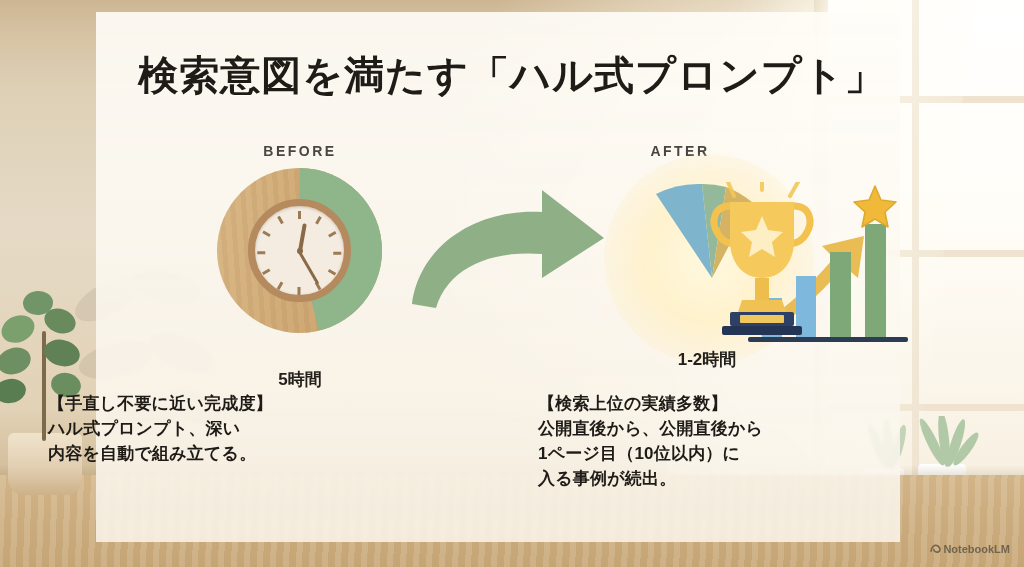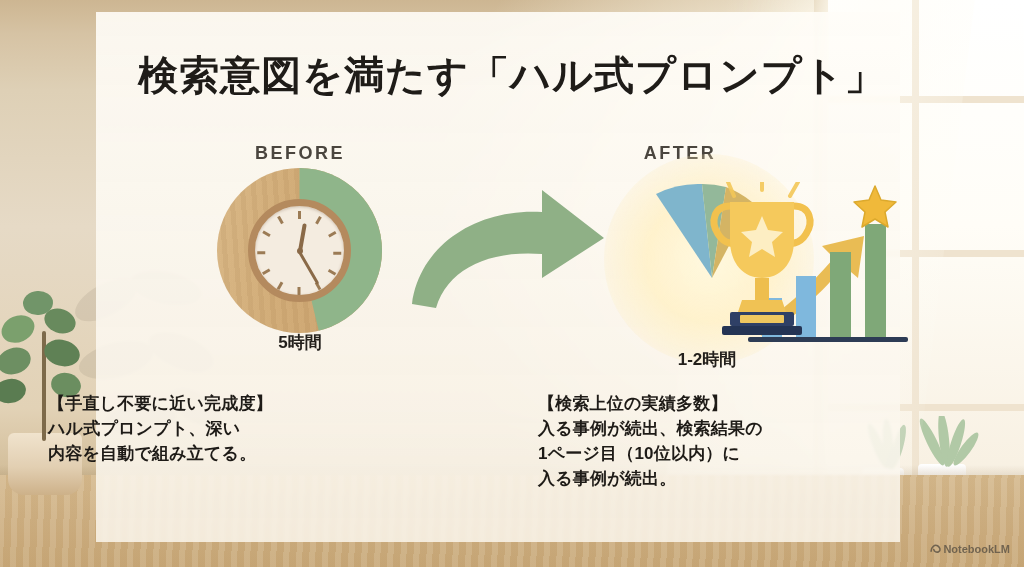--- a/index.html
+++ b/index.html
@@ -91,21 +91,21 @@
     text-align:center;
     font-size:40px; font-weight:bold; letter-spacing:1px;
     color:#1f1c18;
     text-shadow:0 1px 1px rgba(255,255,255,.6);
     white-space:nowrap;
   }
 
   
   .ba-label {
     position:absolute; text-align:center; width:160px;
-    font-size:18px; font-weight:600; letter-spacing:2.5px; color:#4a453e;
+    font-size:14px; font-weight:600; letter-spacing:2.5px; color:#4a453e;
   }
   .ba-value {
     position:absolute; text-align:center; width:160px;
     font-size:17px; font-weight:bold; color:#23201c;
   }
 
   
   .clock-wrap { position:absolute; left:217px; top:168px; width:165px; height:165px; }
   .wood-disc {
     position:absolute; inset:0; border-radius:50%;
@@ -252,21 +252,21 @@
       <div class="tick" style="transform:rotate(240deg)"></div>
       <div class="tick" style="transform:rotate(270deg)"></div>
       <div class="tick" style="transform:rotate(300deg)"></div>
       <div class="tick" style="transform:rotate(330deg)"></div>
       <div class="hand-h"></div>
       <div class="hand-m"></div>
       <div class="pin"></div>
     </div>
   </div>
 
-  <div class="ba-value" style="left:220px; top:331px;">5時間</div>
+  <div class="ba-value" style="left:220px; top:368px;">5時間</div>
 
   <svg class="arrow" viewBox="0 0 200 130">
     <path d="M4 118 C 12 58, 70 22, 134 26 L 134 4 L 196 52 L 134 92 L 134 68
              C 82 64, 40 82, 28 122 Z" fill="#8fb086"></path>
   </svg>
 
   <div class="ba-label" style="left:600px; top:143px;text-align:center;">AFTER</div>
 
   <div class="after-wrap">
     <div class="sun-glow"></div>
@@ -313,21 +313,21 @@
   <div class="ba-value" style="left:627px; top:348px;">1-2時間</div>
 
   <div class="cols">
     <div class="col c1">
       <p>【手直し不要に近い完成度】
 ハル式プロンプト、深い
 内容を自動で組み立てる。</p>
     </div>
     <div class="col c3">
       <p>【検索上位の実績多数】
-入る事例が続出、検索結果の
+公開直後から、公開直後から
 1ページ目（10位以内）に
 入る事例が続出。</p>
     </div>
   </div>
 
   <div class="watermark">
     <svg width="13" height="13" viewBox="0 0 24 24">
       <path d="M2 17 C 2 9, 9 4, 14 7 C 19 10, 20 16, 16 18 C 12 20, 8 18, 7 14" fill="none" stroke="#6a5e4c" stroke-width="3" stroke-linecap="round"></path>
     </svg>
     <span>NotebookLM</span>

